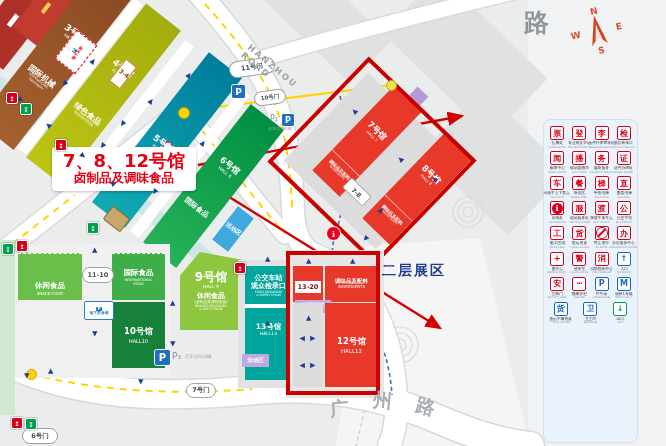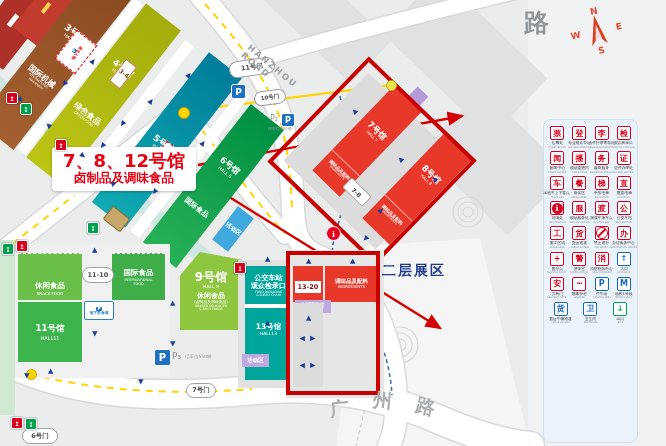--- a/index.html
+++ b/index.html
@@ -245,23 +245,23 @@
   </div>
   <div class="hallbox" style="left:112px;top:253px;width:53px;height:47px;background:#3fae49;border-top:1px dashed #fff;display:flex;flex-direction:column;justify-content:center;">
     <div style="font-size:7.5px;font-weight:bold;">国际食品</div>
     <div style="font-size:3.5px;">INTERNATIONAL</div>
     <div style="font-size:3.5px;">FOOD</div>
   </div>
   <div class="pill" style="left:82px;top:267px;width:30px;height:14px;">
     <span>11-10</span>
   </div>
 
-  <div class="hallbox" style="left:18px;top:302px;width:64px;height:60px;background:#3cb44b;display:flex;flex-direction:column;justify-content:center;">
-    <div class="hallno" style="font-size:8.5px;">11号馆</div>
-    <div style="font-size:5px;">HALL11</div>
+  <div class="hallbox" style="left:112px;top:302px;width:53px;height:66px;background:#15813b;display:flex;flex-direction:column;justify-content:center;">
+    <div class="hallno" style="font-size:8.5px;">10号馆</div>
+    <div style="font-size:5px;">HALL10</div>
   </div>
 
   <div class="abs" style="left:84px;top:301px;width:28px;height:17px;background:#fff;border:1px solid #2a7fc9;border-radius:2px;display:flex;flex-direction:column;align-items:center;justify-content:center;line-height:1;">
     <span style="background:#1d6fc2;color:#fff;font-size:4px;font-weight:bold;padding:0 1.5px;border-radius:1px;">P</span>
     <span style="color:#2a7fc9;font-size:3.8px;font-weight:bold;">地下美食城</span>
   </div>
 
   <div class="abs" style="left:0;top:240px;width:15px;height:175px;background:#cfe8cf;"></div>
 
   <div class="hallbox" style="left:180px;top:252px;width:62px;height:78px;background:#8ec63f;clip-path:polygon(32% 0,100% 10%,100% 100%,0 100%,0 30%);display:flex;flex-direction:column;justify-content:center;line-height:1.2;">
@@ -298,20 +298,24 @@
   </div>
   <div class="hallbox" style="left:325px;top:266px;width:53px;height:36px;background:#e8382a;display:flex;flex-direction:column;justify-content:center;line-height:1.2;">
     <div style="font-size:5.5px;font-weight:bold;">调味品及配料</div>
     <div style="font-size:4px;">INGREDIENTS</div>
   </div>
   <div class="abs lav" style="left:295px;top:300px;width:36px;height:13px;display:flex;flex-direction:column;align-items:center;justify-content:center;">
     <div style="font-size:3.4px;font-weight:bold;">会议赛事活动区</div>
     <div style="font-size:2.6px;">ACTIVITIES AREA</div>
   </div>
   <div class="abs" style="left:293px;top:303px;width:30px;height:84px;background:#dcdcdc;"></div>
+  <div class="hallbox" style="left:325px;top:303px;width:53px;height:84px;background:#e8382a;display:flex;flex-direction:column;justify-content:center;">
+    <div class="hallno" style="font-size:8.5px;">12号馆</div>
+    <div style="font-size:5.5px;">HALL12</div>
+  </div>
   <div class="abs" style="left:286px;top:251px;width:94px;height:144px;border:4px solid #c90000;box-sizing:border-box;"></div>
 
   <div class="pill" style="left:229px;top:59px;width:44px;height:15px;transform:rotate(-8deg);">
     <span>11号门</span>
   </div>
   <div class="pill" style="left:254px;top:90px;width:30px;height:13px;transform:rotate(-8deg);font-size:5.5px;">
     <span>10号门</span>
   </div>
   <div class="pill" style="left:186px;top:383px;width:28px;height:13px;">
     <span>7号门</span>

